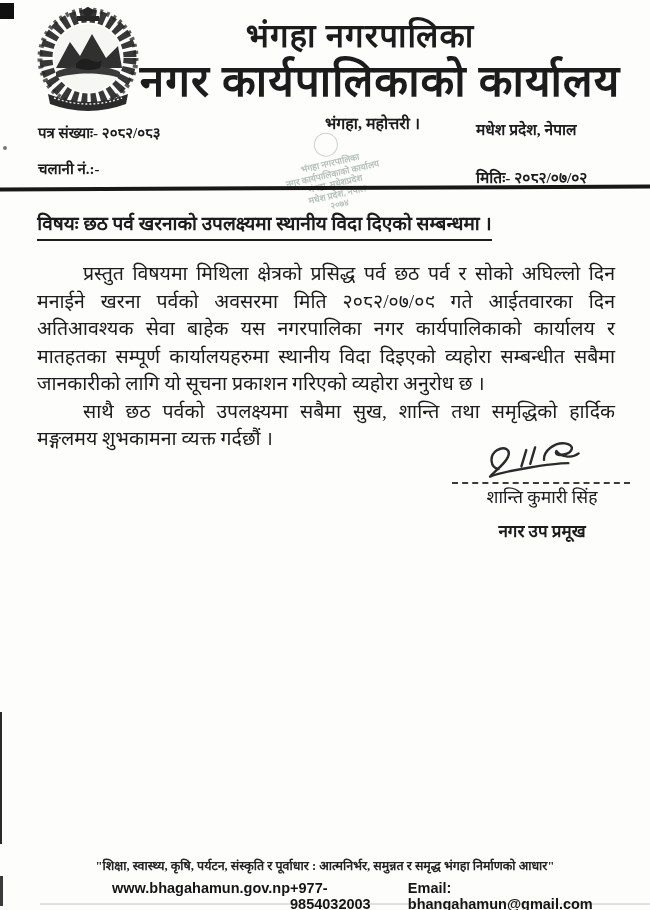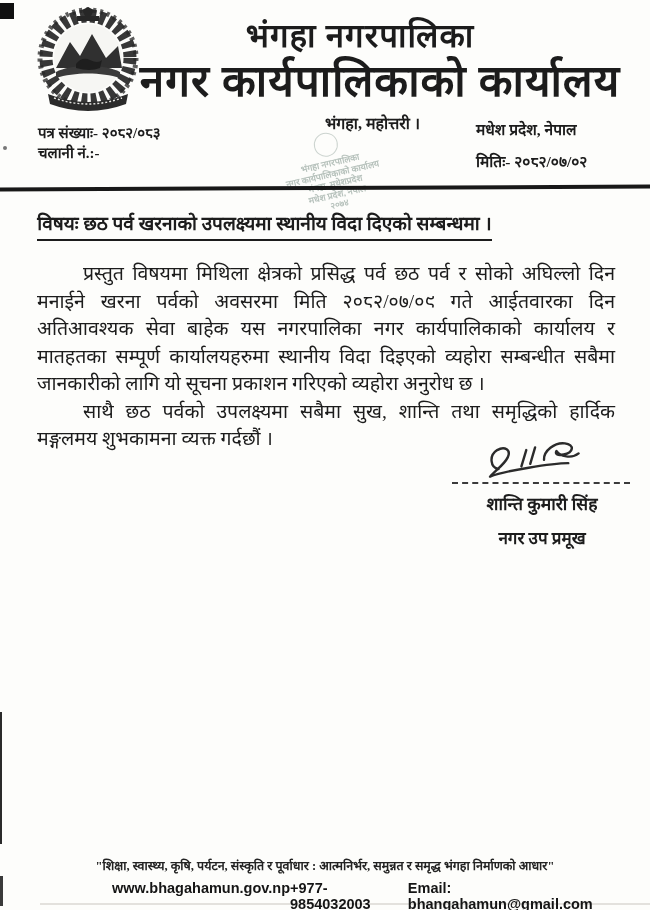--- a/index.html
+++ b/index.html
@@ -19,24 +19,24 @@
   .edge-strip2 { position:absolute; left:0; top:876px; width:3px; height:30px; background:#3a3a3a; }
   .bottom-faint { position:absolute; left:40px; right:0; top:903px; height:2px; background:#e3e1dd; }
 
   
   .logo { position:absolute; left:30px; top:6px; width:118px; height:112px; }
   .title-block { position:absolute; left:130px; top:12px; width:500px; text-align:center; }
   .title1 { font-size:33px; font-weight:bold; letter-spacing:1px; margin-right:40px; }
   .title2 { font-size:44px; font-weight:bold; letter-spacing:1px; margin-top:2px; line-height:1.05; }
 
   .meta-left { position:absolute; left:38px; top:122px; font-size:15px; font-weight:bold; }
-  .meta-left .row2 { }
+  .meta-left .row2 { margin-top:16px; }
   .meta-center { position:absolute; left:250px; top:112px; width:170px; text-align:right; font-size:16px; font-weight:bold; }
   .meta-right { position:absolute; right:24px; top:118px; font-size:15.5px; font-weight:bold; text-align:left; width:150px; }
-  .meta-right .row2 { margin-top:10px; }
+  .meta-right .row2 { margin-top:26px; }
 
   .stamp {
     position:absolute; left:252px; top:132px; width:160px;
     transform:rotate(-13deg);
     color:#7e9289; opacity:.55;
     text-align:center; font-size:9px; line-height:10.5px; font-weight:bold;
   }
   .stamp-emblem { width:24px; height:24px; border:1px solid currentColor; border-radius:50%; margin:0 auto 2px; opacity:.7; }
 
   .divider { position:absolute; left:0; top:186px; width:650px; height:4px; background:#181818; transform:rotate(-0.25deg); }
@@ -49,21 +49,21 @@
   }
 
   
   .body-text { position:absolute; left:37px; top:260px; width:578px; font-size:19.5px; line-height:27.5px; text-align:justify; }
   .body-text p { text-indent:46px; }
 
   
   .sig-block { position:absolute; left:452px; top:438px; width:180px; text-align:center; }
   .sig-scribble { display:block; margin:0 auto; width:120px; height:44px; }
   .sig-dash { border-top:2.5px dashed #3b3b3b; width:178px; margin-top:0; }
-  .sig-name { font-size:17.5px; font-weight:bold; margin-top:7px; }
+  .sig-name { font-size:17.5px; font-weight:normal; }
   .sig-desig { font-size:17px; font-weight:bold; margin-top:11px; }
 
   
   .slogan { position:absolute; left:0; top:857px; width:650px; text-align:center; font-size:12.5px; font-weight:bold; color:#232323; }
   .contact-row {
     position:absolute; left:0; top:880px; width:650px;
     display:flex; justify-content:space-between; align-items:baseline;
     padding:0 18px 0 112px;
     font-family:"Liberation Sans", sans-serif; font-weight:bold; font-size:14.5px; color:#151515;
   }

